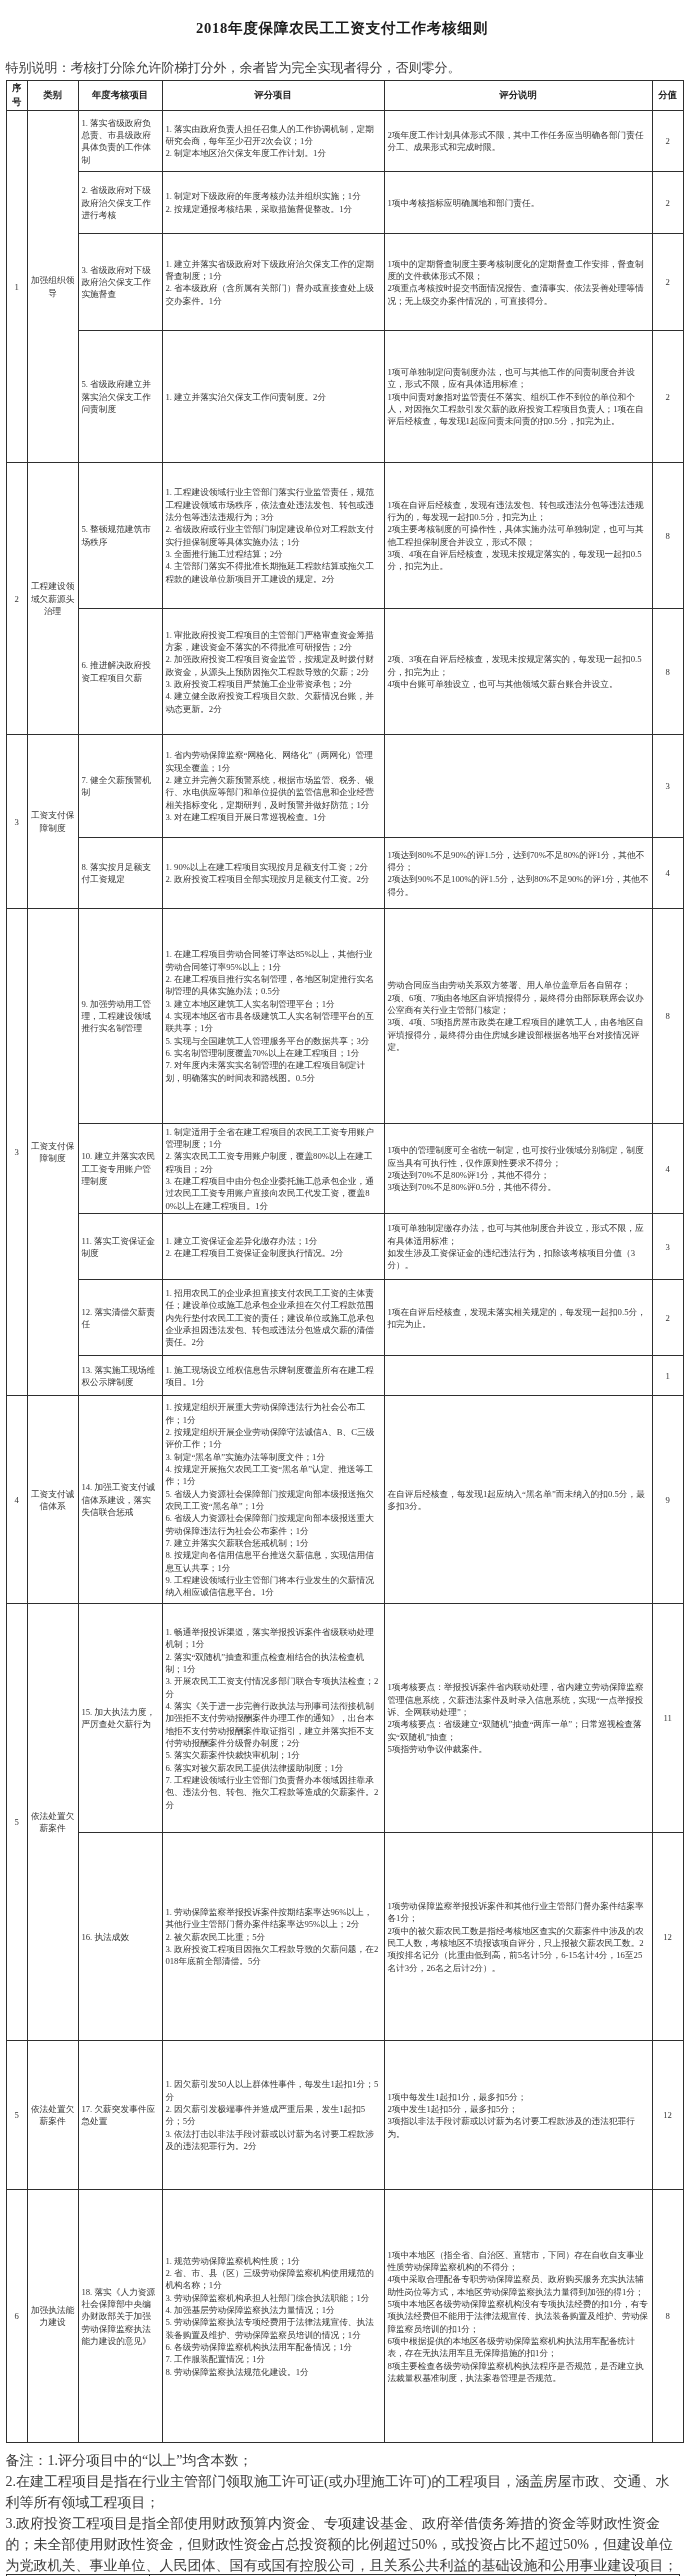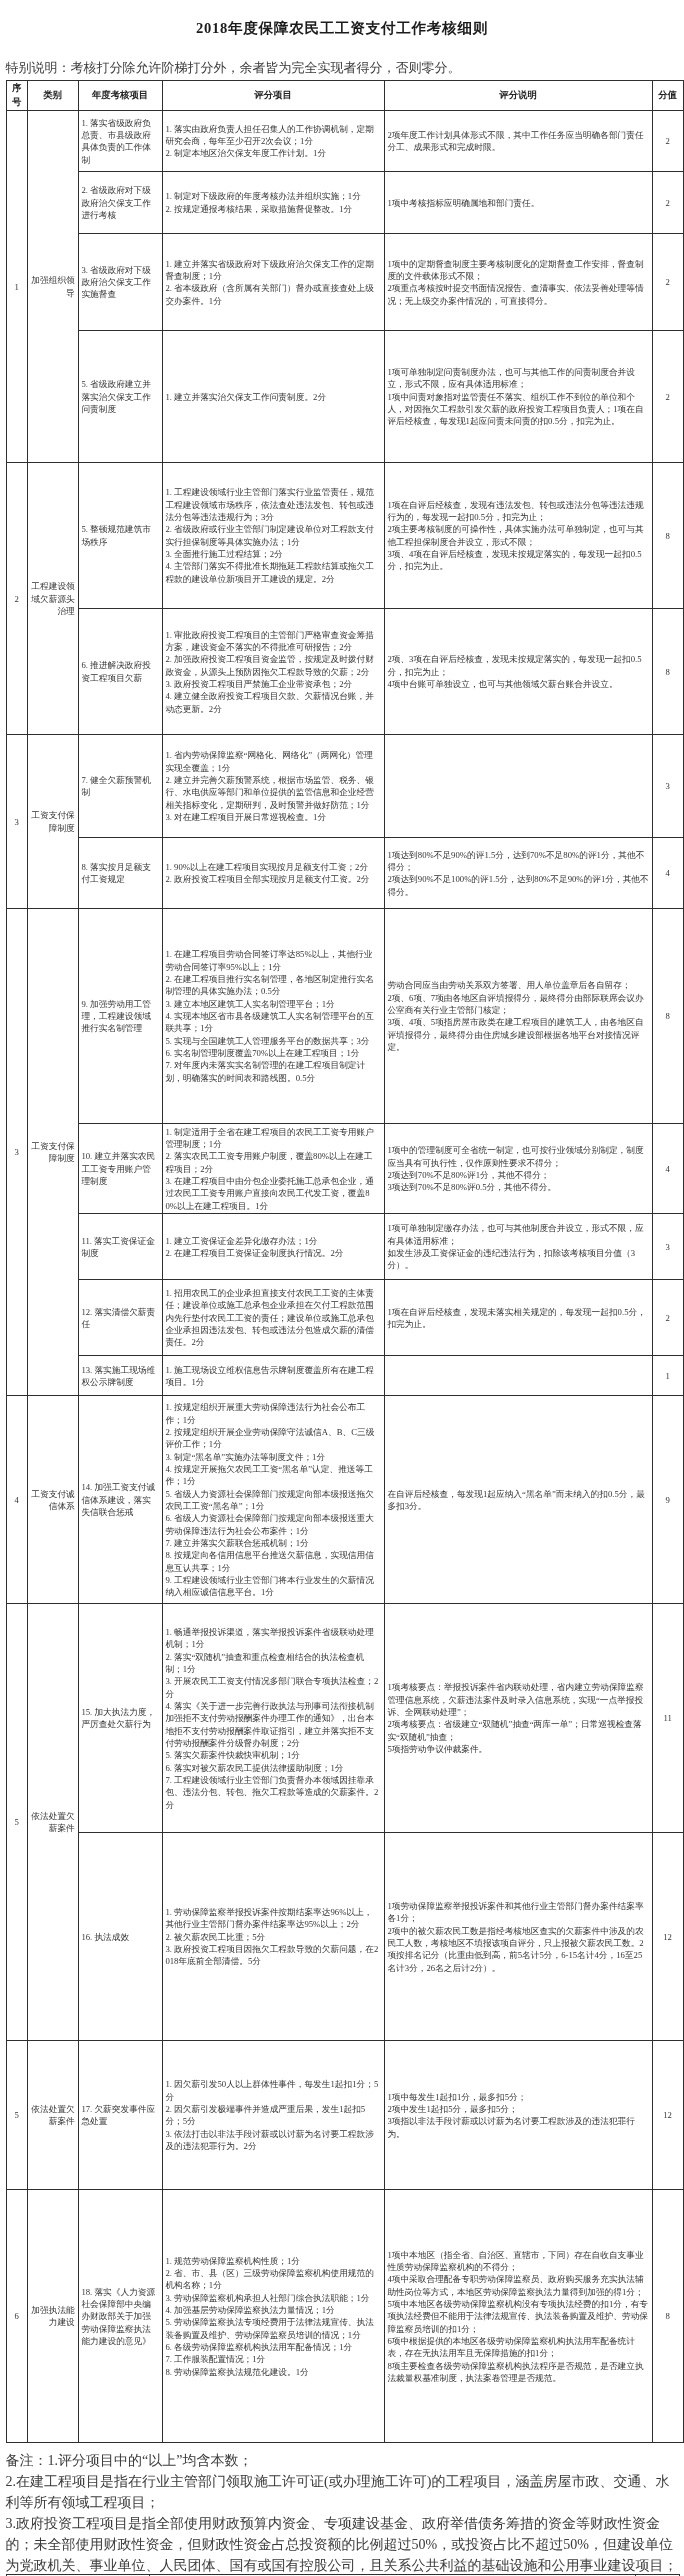--- a/index.html
+++ b/index.html
@@ -5,21 +5,21 @@
   html,body{margin:0;padding:0;background:#ffffff;}
   body{width:684px;height:2576px;position:relative;font-family:"Liberation Serif","DejaVu Serif",serif;color:#2f2f2f;}
   .page{width:684px;height:2576px;position:relative;background:#fff;overflow:hidden;margin-top:8px;}
   .doc-title{margin:0;padding:11px 0 0 0;text-align:center;font-size:14.6px;font-weight:bold;color:#1c1c1c;letter-spacing:0.7px;font-family:"Liberation Serif","DejaVu Serif",serif;}
   .special-note{margin:21px 0 2.8px 5.6px;font-size:13px;color:#3a3a3a;}
   table.assessment{border-collapse:collapse;table-layout:fixed;width:678px;margin-left:5.6px;}
   table.assessment th,table.assessment td{border:0.7px solid #2e2e2e;padding:1.4px 2.8px;vertical-align:middle;font-size:8.7px;line-height:1.42;color:#333;box-sizing:border-box;}
   table.assessment thead th{font-weight:bold;text-align:center;font-size:9.4px;height:21px;padding:1.4px 0.7px;background:#fff;color:#222;}
   col.c-seq{width:21px;} col.c-cat{width:51px;} col.c-item{width:84px;} col.c-scoring{width:222px;} col.c-note{width:268px;} col.c-score{width:31px;}
   td.seq{text-align:center;font-size:9px;}
-  td.category{text-align:right;padding:1.4px 4.2px;}
+  td.category{text-align:center;padding:1.4px 4.2px;}
   td.score{text-align:center;font-size:9px;}
   .pre{white-space:pre-wrap;word-break:break-all;}
   .remarks{margin:7px 0 0 5.6px;width:673px;font-size:14px;line-height:1.5;color:#3a3a3a;white-space:pre-line;word-break:break-all;}
   .next-edge{position:absolute;left:5.6px;bottom:0;width:672px;height:9px;border-top:0.7px solid #2e2e2e;border-left:0.7px solid #2e2e2e;border-right:0.7px solid #2e2e2e;}
   .next-edge .tick{position:absolute;top:0;width:0;height:9px;border-left:0.7px solid #2e2e2e;}
 </style>
 </head>
 <body>
 
 <div class="page">

